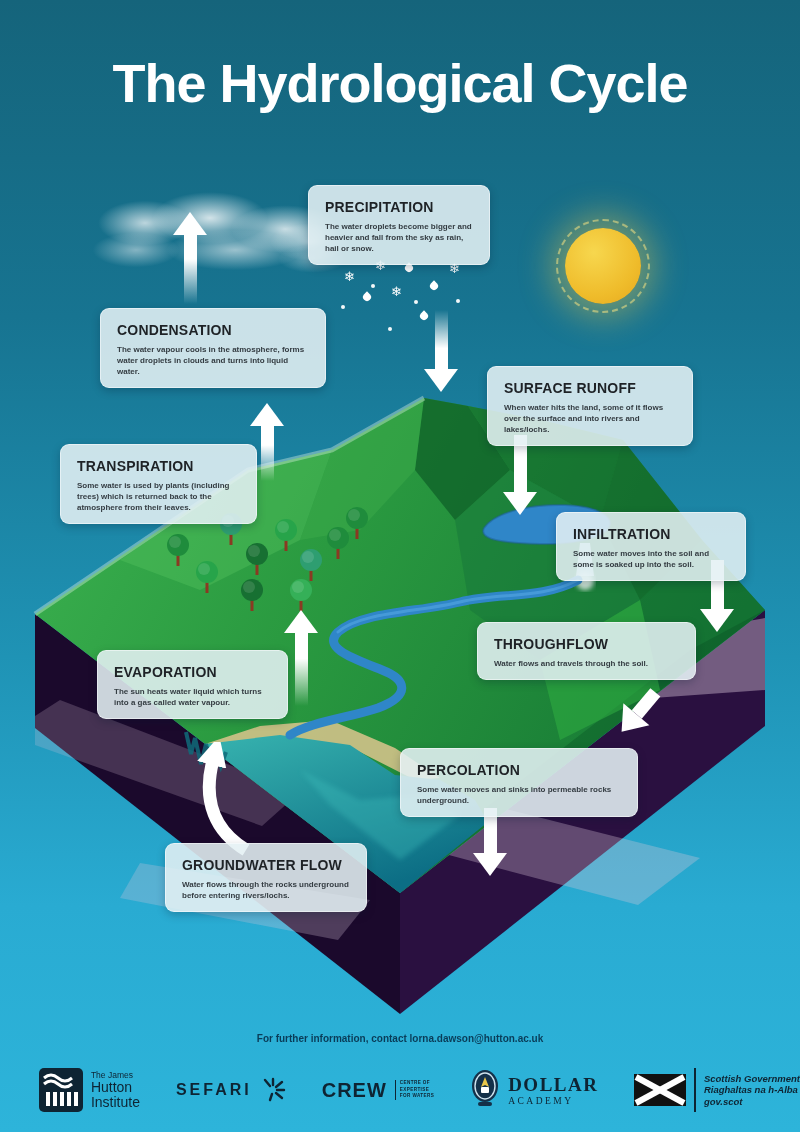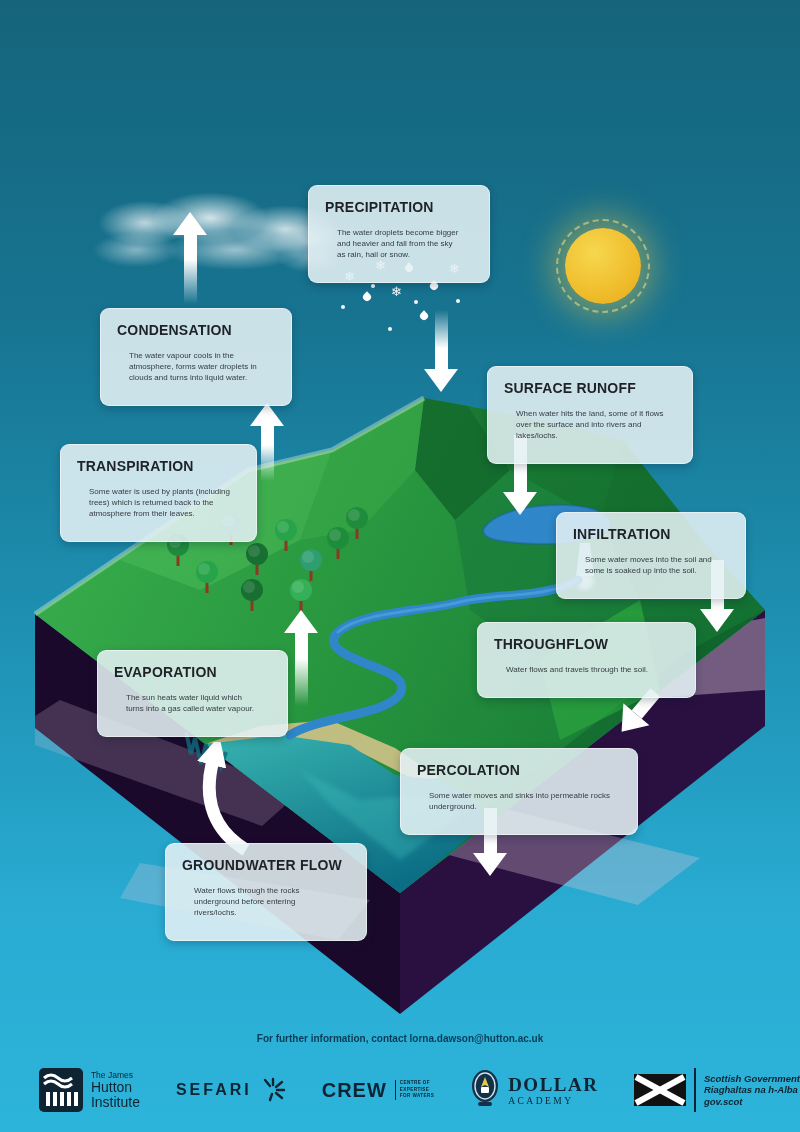--- a/index.html
+++ b/index.html
@@ -33,23 +33,23 @@
   .arr .shaft{width:13px;flex:1;background:#fff;}
   .arr.fade-bottom .shaft{background:linear-gradient(to bottom,#fff 35%,rgba(255,255,255,0));}
   .arr.fade-top .shaft{background:linear-gradient(to top,#fff 35%,rgba(255,255,255,0));}
   
   .terrain{position:absolute;left:0;top:0;z-index:2;pointer-events:none;}
   
   .box{position:absolute;z-index:5;background:rgba(228,240,244,.88);
     border:1px solid rgba(255,255,255,.5);border-radius:9px;
     box-shadow:0 3px 9px rgba(0,25,45,.25);padding:13px 14px 10px 16px;box-sizing:border-box;}
   .box h3{margin:0 0 6px 0;font-size:14px;font-weight:800;color:#1e2226;letter-spacing:.2px;}
-  .box p{margin:12px;font-size:8px;line-height:1.38;color:#343c42;font-weight:400;}
+  .box p{margin:0;font-size:8px;line-height:1.38;color:#343c42;font-weight:700;}
   .b-precipitation{left:308px;top:185px;width:182px;}
-  .b-condensation{left:100px;top:308px;width:192px;}
+  .b-condensation{left:100px;top:308px;width:226px;}
   .b-runoff{left:487px;top:366px;width:206px;}
   .b-transpiration{left:60px;top:444px;width:197px;}
   .b-infiltration{left:556px;top:512px;width:190px;}
   .b-throughflow{left:477px;top:622px;width:219px;}
   .b-evaporation{left:97px;top:650px;width:191px;}
   .b-percolation{left:400px;top:748px;width:238px;}
   .b-groundwater{left:165px;top:843px;width:202px;}
   
   .contact{position:absolute;top:1033px;left:0;width:100%;text-align:center;
     font-size:10px;font-weight:700;color:#0a3c58;z-index:6;}
@@ -66,20 +66,21 @@
   .dollar-text div:nth-child(2){font-family:"Liberation Serif",serif;font-size:9.5px;letter-spacing:2.5px;}
   .scot-divider{width:1.5px;height:44px;background:#0e2433;}
   .scot-text{font-size:9.5px;line-height:1.2;font-weight:600;font-style:italic;}
   .scot-text div:nth-child(1),.scot-text div:nth-child(3){font-weight:800;}
 </style>
 </head>
 <body>
 
 <div class="poster">
 
+  <h1 class="title">The Hydrological Cycle</h1>
 
   <div class="sun"></div>
   <div class="cloud">
     <div class="puff" style="left:10px;top:14px;width:130px;height:62px;opacity:.75;"></div>
     <div class="puff" style="left:60px;top:4px;width:160px;height:72px;opacity:.85;"></div>
     <div class="puff" style="left:140px;top:18px;width:150px;height:66px;opacity:.8;"></div>
     <div class="puff" style="left:70px;top:44px;width:190px;height:56px;opacity:.6;"></div>
     <div class="puff" style="left:6px;top:48px;width:120px;height:48px;opacity:.5;"></div>
     <div class="puff" style="left:185px;top:38px;width:110px;height:52px;opacity:.55;"></div>
     <div class="puff" style="left:195px;top:62px;width:95px;height:38px;opacity:.4;"></div>

